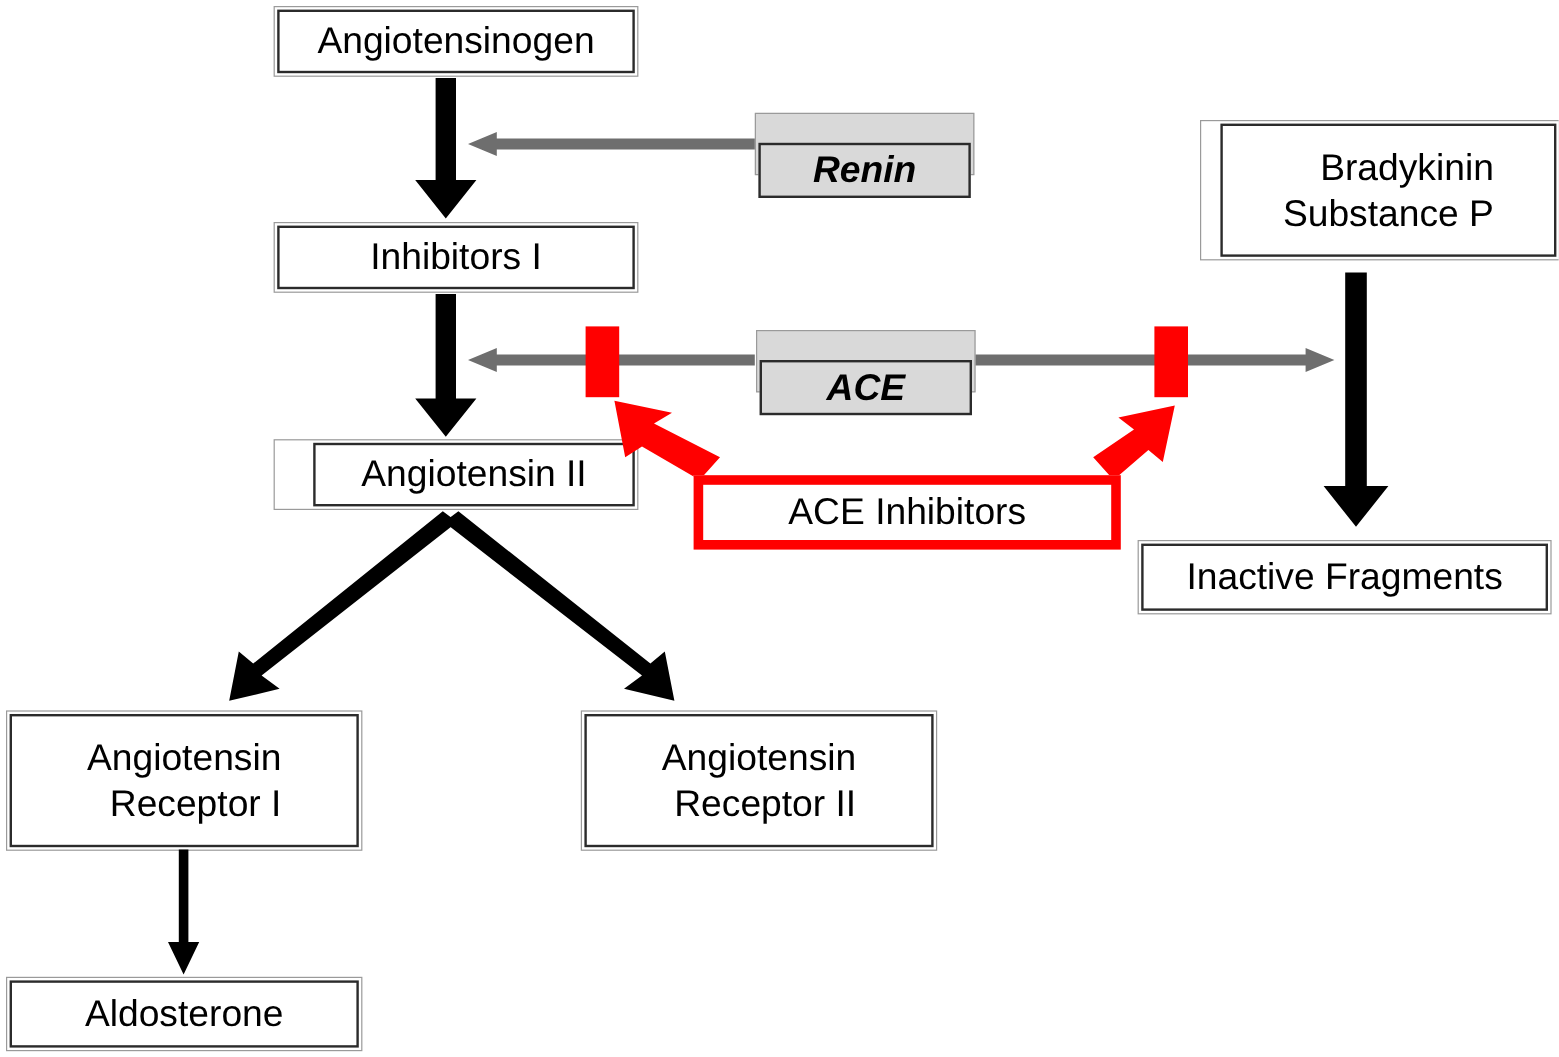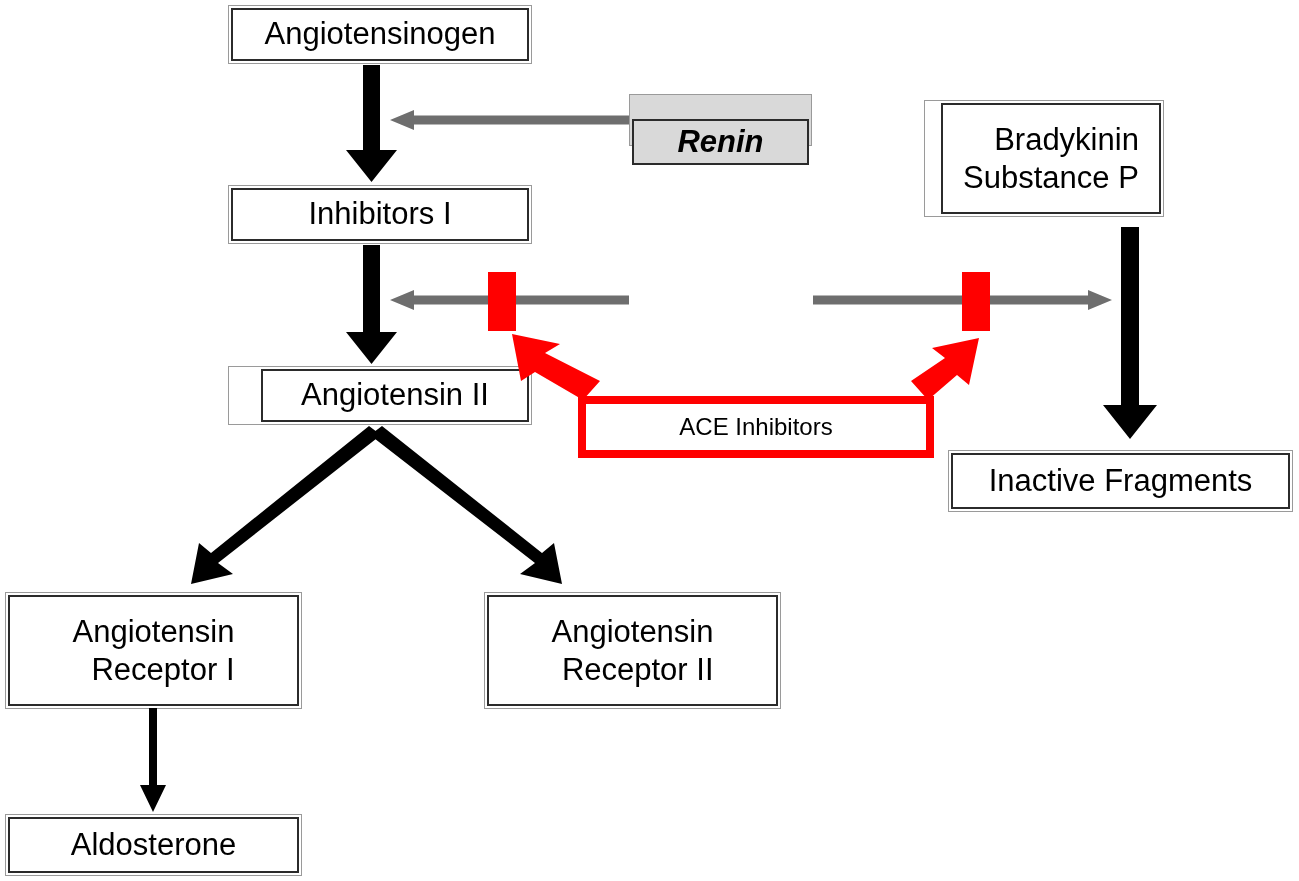--- a/index.html
+++ b/index.html
@@ -57,21 +57,21 @@
   
   .inhibitor-box {
     position: absolute;
     box-sizing: border-box;
     border: 8px solid #ff0000;
     background: #ffffff;
     display: flex;
     align-items: center;
     justify-content: center;
     color: #000000;
-    font-size: 24px;
+    font-size: 31px;
     z-index: 6;
   }
 
   
   #edges {
     position: absolute;
     left: 0;
     top: 0;
     width: 1299px;
     height: 881px;
@@ -148,22 +148,25 @@
   </div>
 
   <div class="node" style="left:228px; top:366px; width:304px; height:59px;padding-left:32px;">
     <div class="inner">Angiotensin II</div>
   </div>
 
   <div class="node enzyme" style="left:629px; top:94px; width:183px; height:52px;">
     <div class="inner">Renin</div>
   </div>
 
+  <div class="node enzyme" style="left:630px; top:275px; width:183px; height:52px;">
+    <div class="inner">ACE</div>
+  </div>
 
-  <div class="node two-line" style="left:924px; top:100px; width:240px; height:117px;padding-left:16px;">
+  <div class="node two-line" style="left:1000px; top:100px; width:300px; height:117px;padding-left:16px;">
     <div class="inner">Bradykinin
 Substance P</div>
   </div>
 
   <div class="node" style="left:948px; top:450px; width:345px; height:62px;">
     <div class="inner">Inactive Fragments</div>
   </div>
 
   <div class="node two-line" style="left:5px; top:592px; width:297px; height:117px;">
     <div class="inner">Angiotensin

